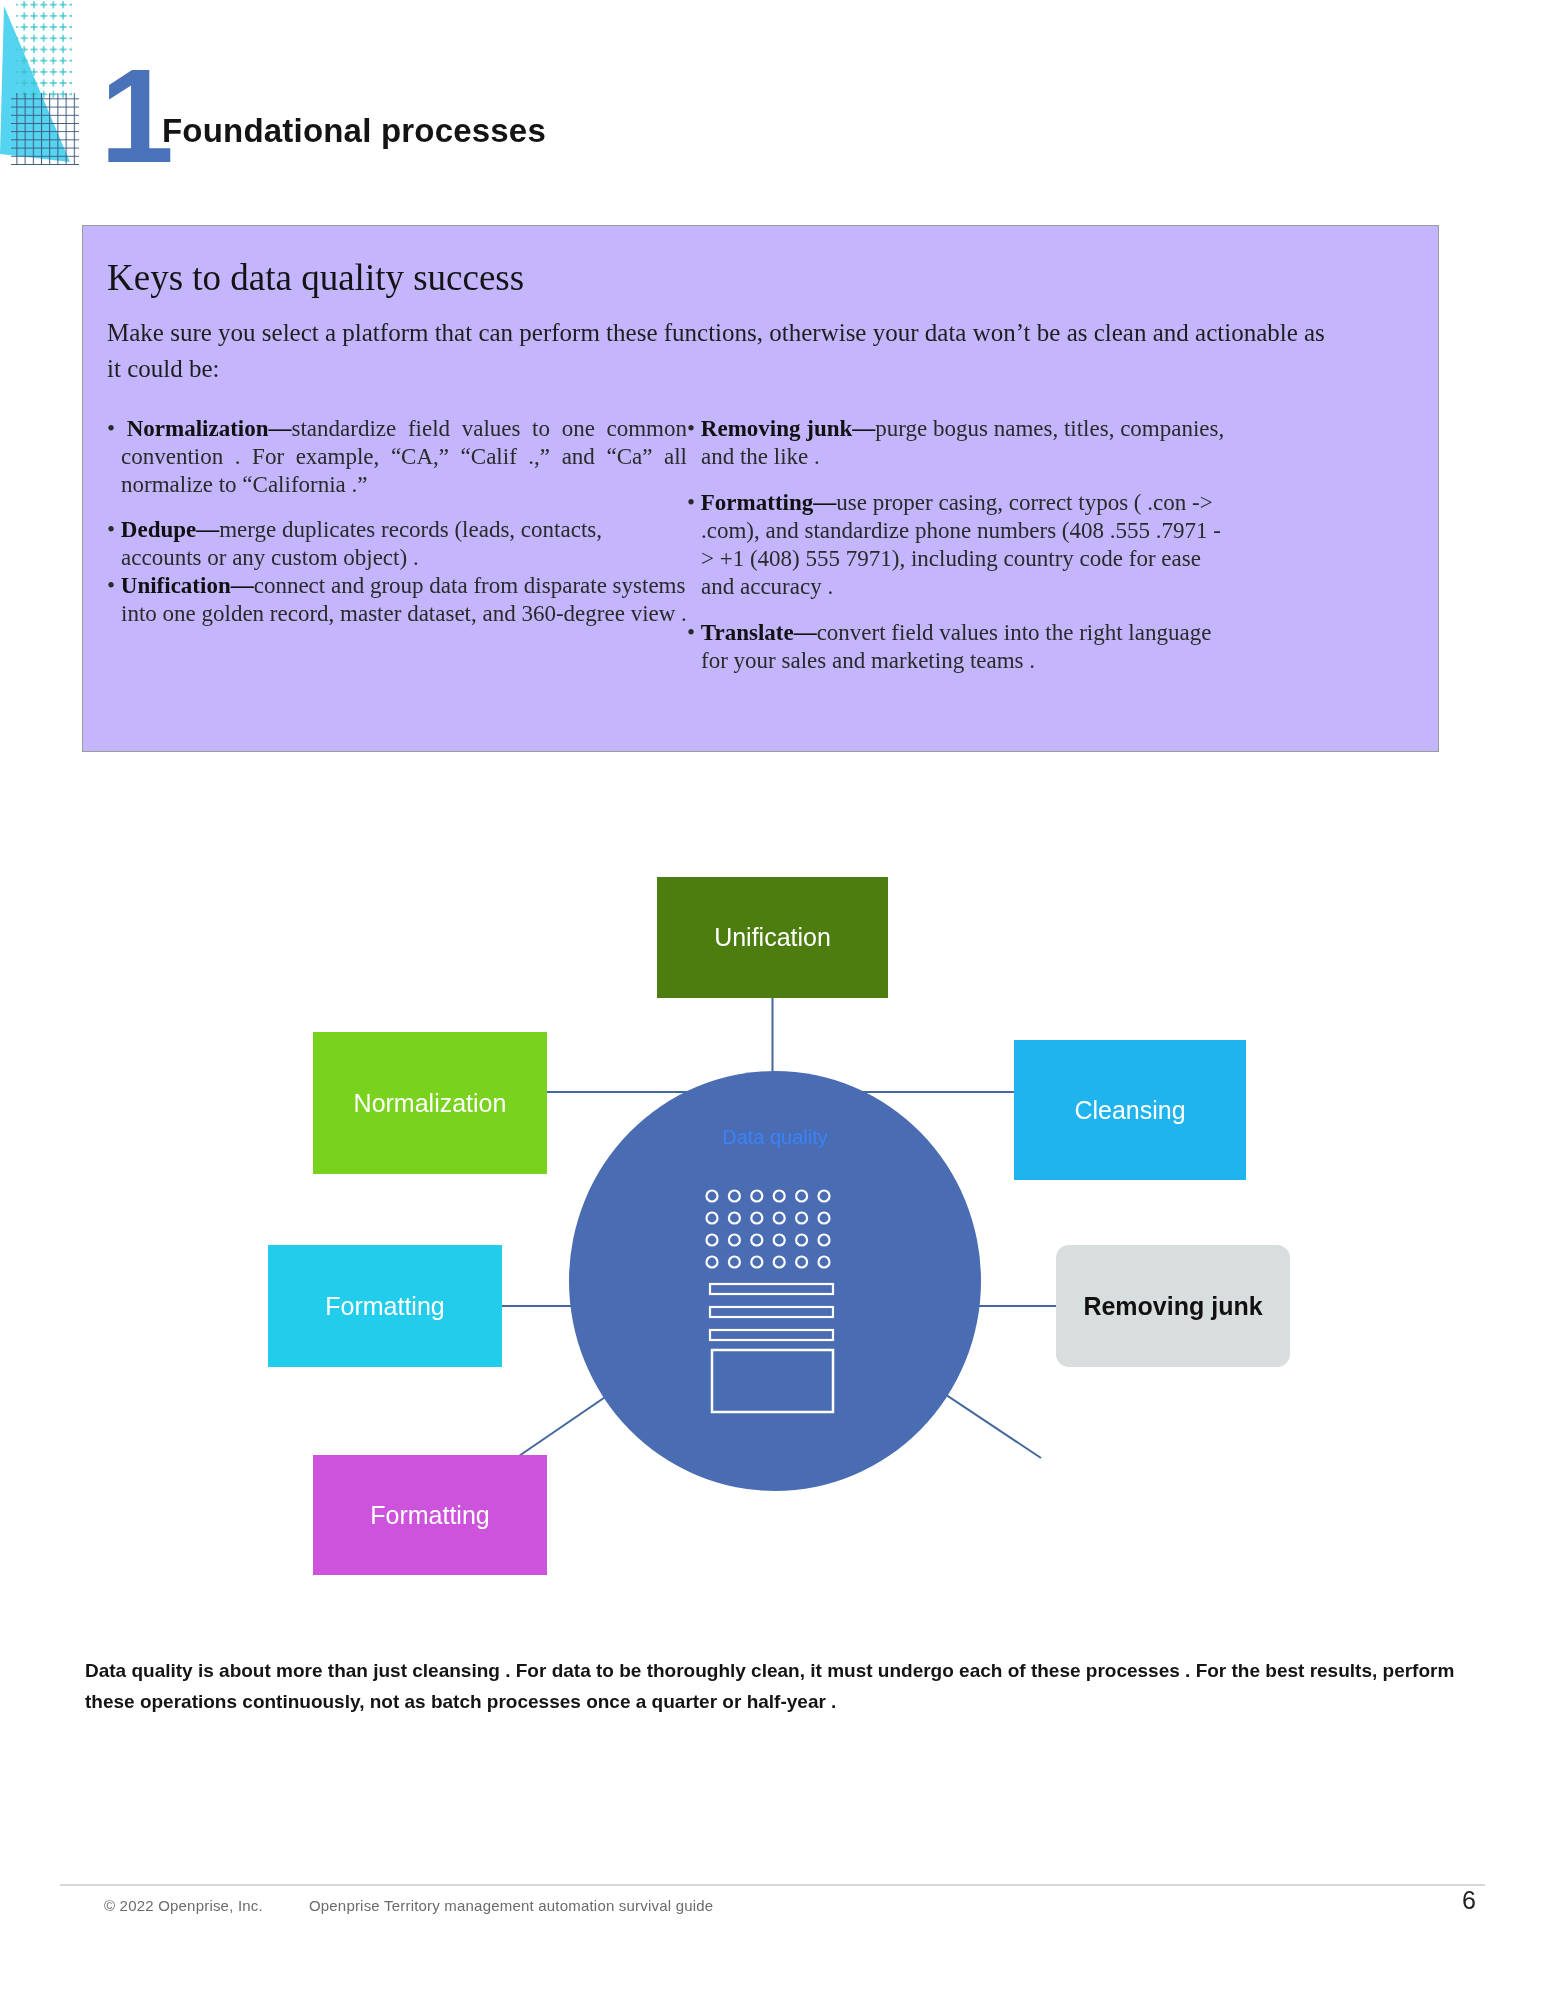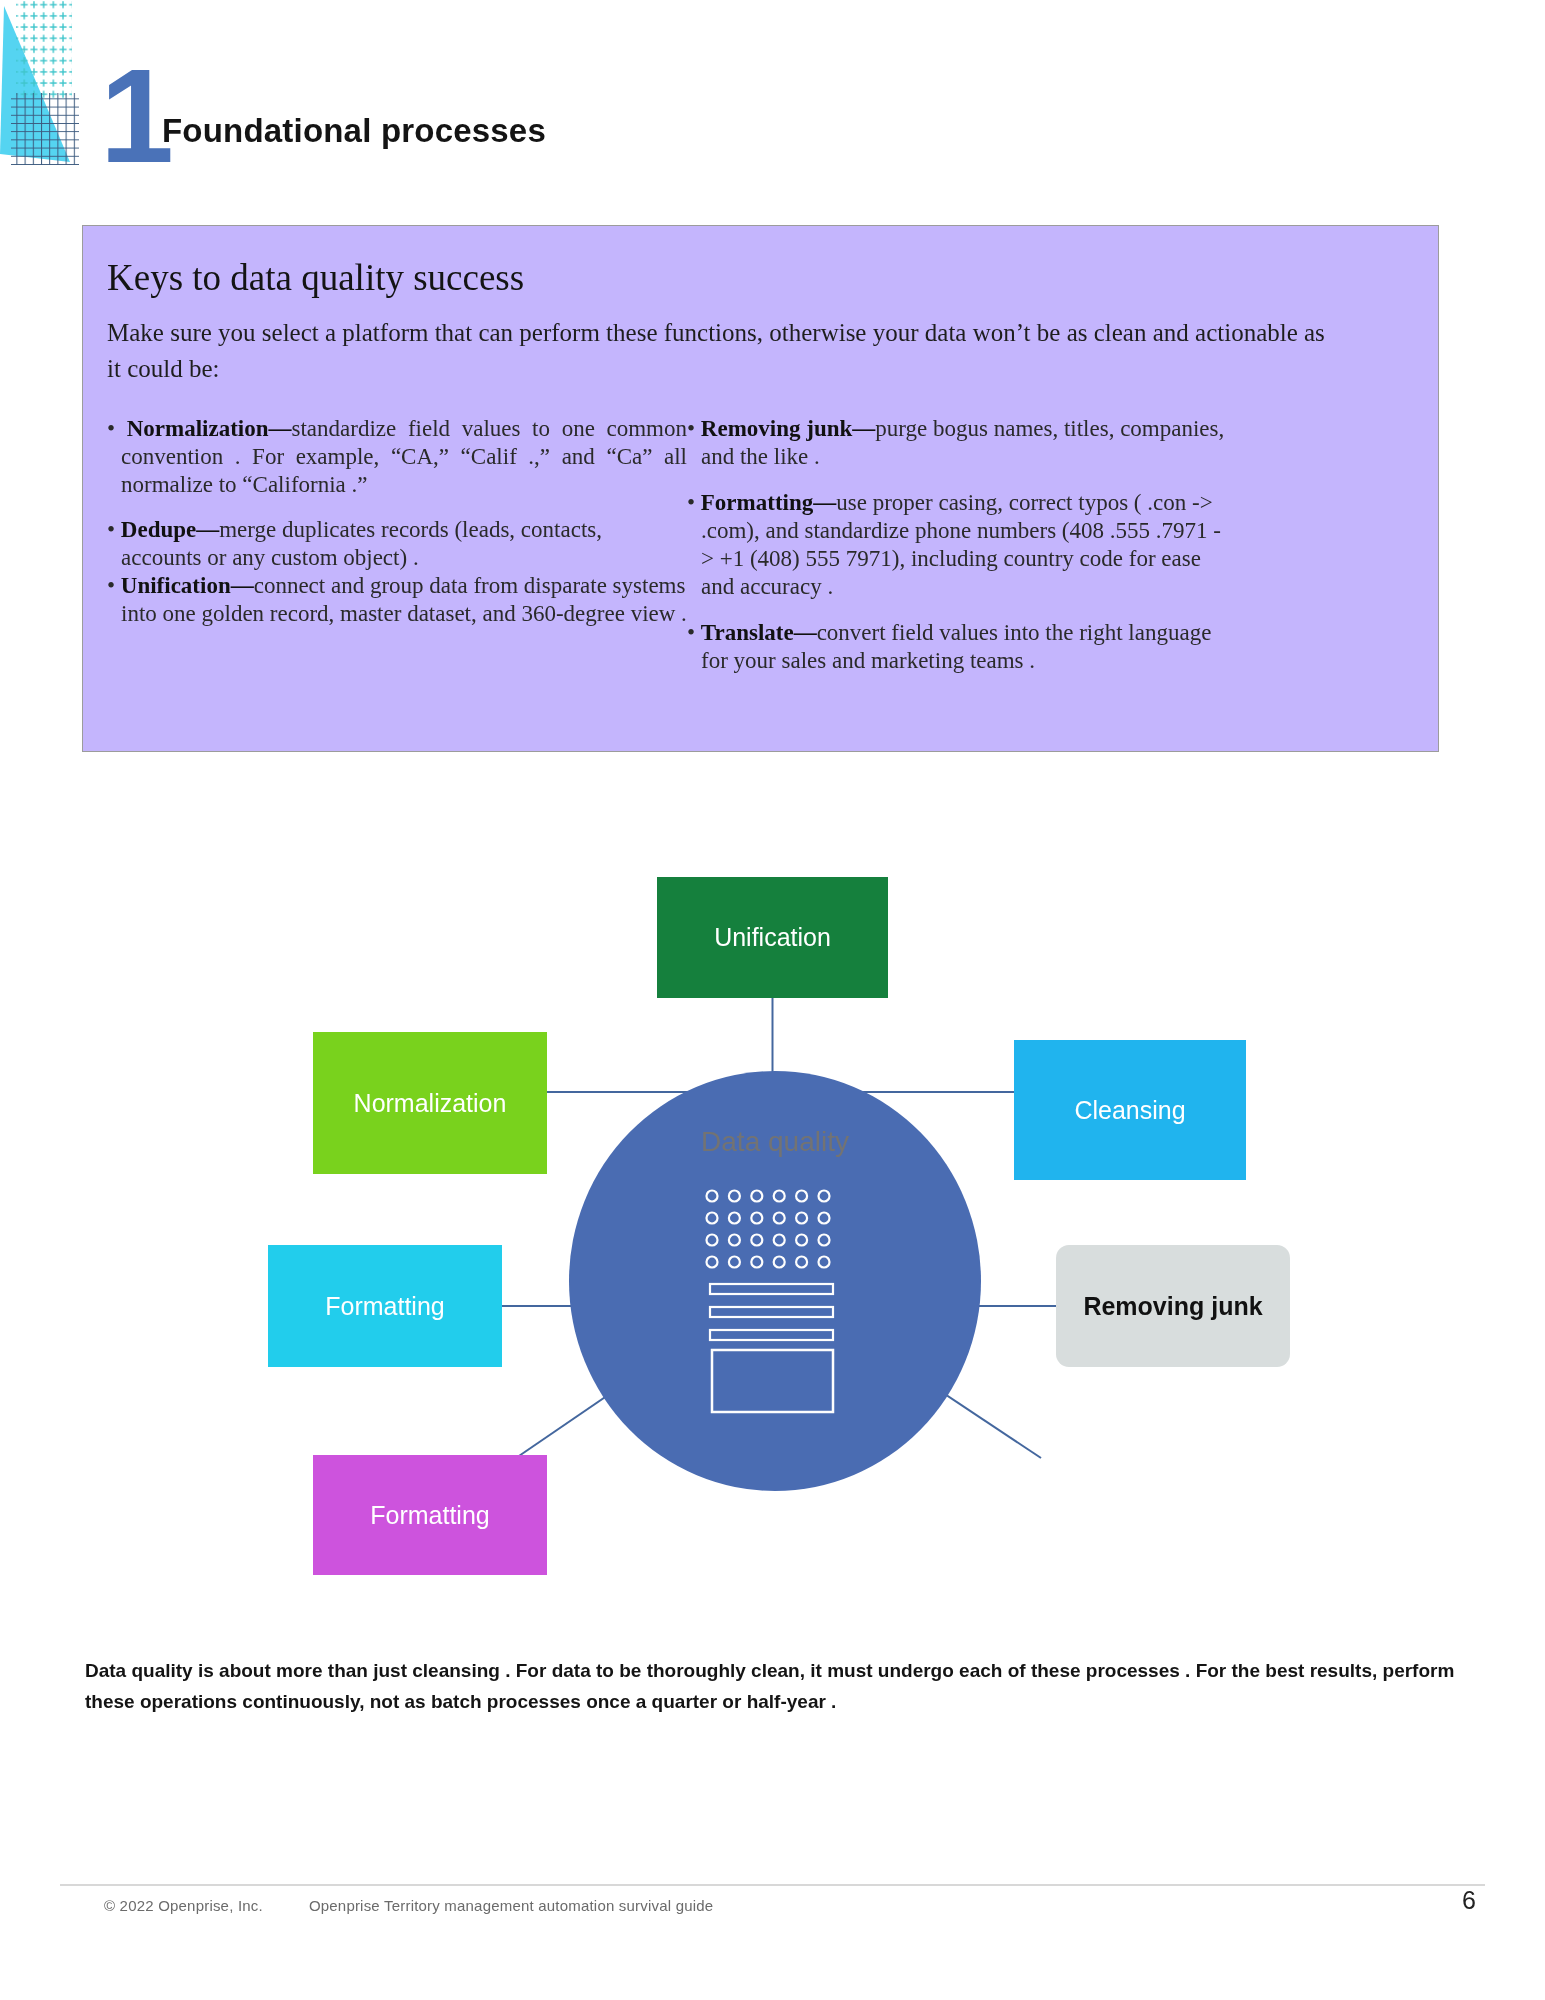--- a/index.html
+++ b/index.html
@@ -37,21 +37,21 @@
   .node{position:absolute;display:flex;align-items:center;justify-content:center;
         font-size:25px;font-weight:500;}
   #node-unification{left:657px;top:27px;width:231px;height:121px;}
   #node-normalization{left:313px;top:182px;width:234px;height:142px;}
   #node-cleansing{left:1014px;top:190px;width:232px;height:140px;}
   #node-formatting-left{left:268px;top:395px;width:234px;height:122px;}
   #node-removing-junk{left:1056px;top:395px;width:234px;height:122px;font-weight:600;border-radius:13px;}
   #node-formatting-bottom{left:313px;top:605px;width:234px;height:120px;}
   #node-translation{left:1014px;top:605px;width:232px;height:120px;}
   .hub-label{position:absolute;left:615px;top:276px;width:320px;text-align:center;
-             font-size:28px;font-weight:500;color:#737373;}
+             font-size:20px;font-weight:500;color:#3b82f6;}
   #icon-rings circle{fill:none;stroke:#fdfdfd;stroke-width:2.2;}
   .icon-bar{fill:none;stroke:#fdfdfd;stroke-width:2.2;}
   .icon-box{fill:none;stroke:#fdfdfd;stroke-width:2.5;}
   .conn{stroke-width:2;fill:none;}
 
   
   .closing{position:absolute;left:85px;top:1655px;width:1390px;margin:0;
            font-size:19px;line-height:31px;font-weight:700;color:#141414;}
   .footer-rule{position:absolute;left:60px;top:1884px;width:1425px;height:2px;background:#d8d8d8;}
   .footer{position:absolute;left:104px;top:1897px;display:flex;gap:46px;
@@ -138,21 +138,21 @@
       <g>
         <rect class="icon-bar" x="710" y="434" width="123" height="10"></rect>
         <rect class="icon-bar" x="710" y="457" width="123" height="10"></rect>
         <rect class="icon-bar" x="710" y="480" width="123" height="10"></rect>
         <rect class="icon-box" x="712" y="500" width="121" height="62"></rect>
       </g>
     </svg>
 
     <div class="hub-label">Data quality</div>
 
-    <div class="node" id="node-unification" style="background: #15803d; color: rgb(255, 255, 255);">
+    <div class="node" id="node-unification" style="background: #4d7c0f; color: rgb(255, 255, 255);">
       <span>Unification</span>
       </div>
     <div class="node" id="node-normalization" style="background: rgb(121, 210, 29); color: rgb(255, 255, 255);">
       <span>Normalization</span>
       </div>
     <div class="node" id="node-cleansing" style="background: rgb(32, 180, 238); color: rgb(255, 255, 255);">
       <span>Cleansing</span>
       </div>
     <div class="node" id="node-formatting-left" style="background: rgb(34, 205, 236); color: rgb(255, 255, 255);">
       <span>Formatting</span>

